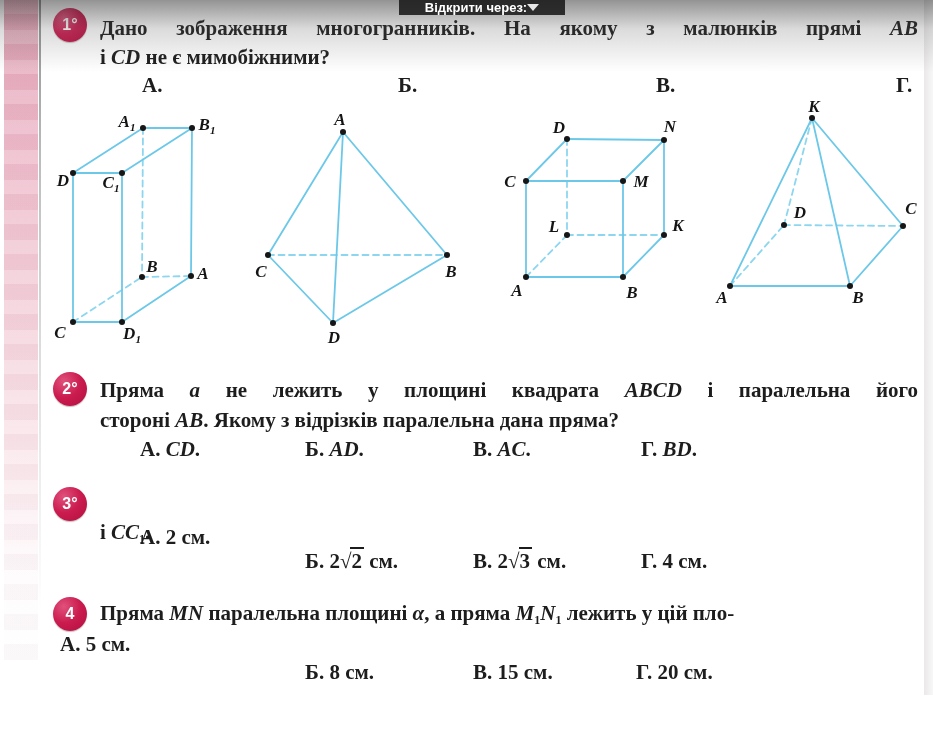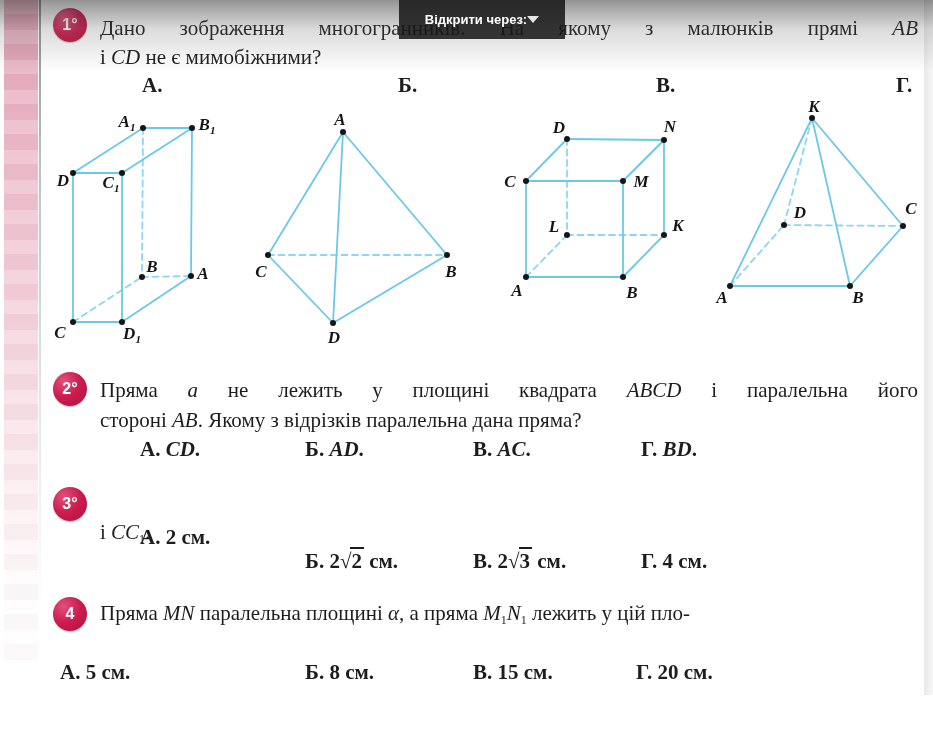--- a/index.html
+++ b/index.html
@@ -11,32 +11,32 @@
   .margin-strip::after{content:"";position:absolute;inset:0;
     background:repeating-linear-gradient(180deg,rgba(255,255,255,0.16) 0 14px,rgba(120,40,70,0.03) 14px 30px);}
   .margin-edge{position:absolute;left:39px;top:0;width:2px;height:640px;
     background:linear-gradient(#8f8f8f 0%,#bdbdbd 25%,#dddddd 55%,rgba(221,221,221,0) 95%);}
   .right-gutter{position:absolute;right:0;top:0;width:9px;height:695px;
     background:linear-gradient(90deg,#eae8e8,#f8f7f7);}
   
   .top-shade{position:absolute;left:0;top:0;width:100%;height:72px;pointer-events:none;
     background:linear-gradient(rgba(40,40,40,0.50),rgba(90,90,90,0.22) 40%,rgba(255,255,255,0) 100%);}
   
-  .dropdown{position:absolute;left:399px;top:0;width:166px;height:39px;background:rgba(22,22,22,0.86);
+  .dropdown{position:absolute;left:399px;top:0;width:166px;height:15px;background:rgba(22,22,22,0.86);
     display:flex;align-items:center;justify-content:center;cursor:pointer;}
   .dropdown .lbl{color:#ffffff;font:700 13px "Liberation Sans","DejaVu Sans",sans-serif;}
   .caret{width:0;height:0;border-left:6px solid transparent;border-right:6px solid transparent;
     border-top:7px solid #e6e6e6;}
   
   .badge{position:absolute;left:53px;width:34px;height:34px;border-radius:50%;
     background:radial-gradient(circle at 32% 28%,#e0517c 0%,#cb1c4f 48%,#b30e3e 100%);
     color:#ffffff;font:700 16px "Liberation Sans","DejaVu Sans",sans-serif;
     display:flex;align-items:center;justify-content:center;box-shadow:0 1px 1px rgba(0,0,0,0.25);}
   
-  .pline{position:absolute;left:100px;width:818px;font-weight:400;font-size:21px;line-height:27px;
+  .pline{position:absolute;left:100px;width:818px;font-weight:700;font-size:21px;line-height:27px;
     color:#1d1d1d;white-space:nowrap;}
   .pline.just{white-space:normal;text-align:justify;text-align-last:justify;}
   .opt{position:absolute;font-weight:700;font-size:21px;color:#1d1d1d;white-space:nowrap;}
   .it{font-style:italic;}
   .sb{font-size:12px;font-style:normal;vertical-align:-4px;}
   .rad{font-style:normal;}
   .vinc{border-top:2px solid #1c1c1c;padding:0 2px 0 1px;margin-left:-1px;font-style:normal;}
   
   .figs{position:absolute;left:0;top:68px;width:933px;height:300px;}
   .edge{stroke:#6cc8e8;stroke-width:1.8;fill:none;stroke-linecap:round;}
@@ -172,21 +172,21 @@
 
   <div class="badge" style="top:487px">3°</div>
   <div class="pline" style="top:519px"><span>і </span><span class="it">CC</span><span class="sb">1</span><span>.</span></div>
   <span class="opt" style="left:140px;top:525px"><span>А. </span><span>2 см.</span></span>
   <span class="opt" style="left:305px;top:549px"><span>Б. </span><span>2</span><span class="rad">√</span><span class="vinc">2</span><span> см.</span></span>
   <span class="opt" style="left:473px;top:549px"><span>В. </span><span>2</span><span class="rad">√</span><span class="vinc">3</span><span> см.</span></span>
   <span class="opt" style="left:641px;top:549px"><span>Г. </span><span>4 см.</span></span>
 
   <div class="badge" style="top:597px">4</div>
   <div class="pline" style="top:600px"><span>Пряма </span><span class="it">MN</span><span> паралельна площині </span><span class="it">α</span><span>, а пряма </span><span class="it">M</span><span class="sb">1</span><span class="it">N</span><span class="sb">1</span><span> лежить у цій пло-</span></div>
-  <span class="opt" style="left:60px;top:660px"><span>А. </span><span>5 см.</span></span>
+  <span class="opt" style="left:60px;top:632px"><span>А. </span><span>5 см.</span></span>
   <span class="opt" style="left:305px;top:660px"><span>Б. </span><span>8 см.</span></span>
   <span class="opt" style="left:473px;top:660px"><span>В. </span><span>15 см.</span></span>
   <span class="opt" style="left:636px;top:660px"><span>Г. </span><span>20 см.</span></span>
 
   <div class="top-shade"></div>
 
   <div class="dropdown">
     <span class="lbl">Відкрити через:</span>
     <span class="caret"></span>
   </div>

